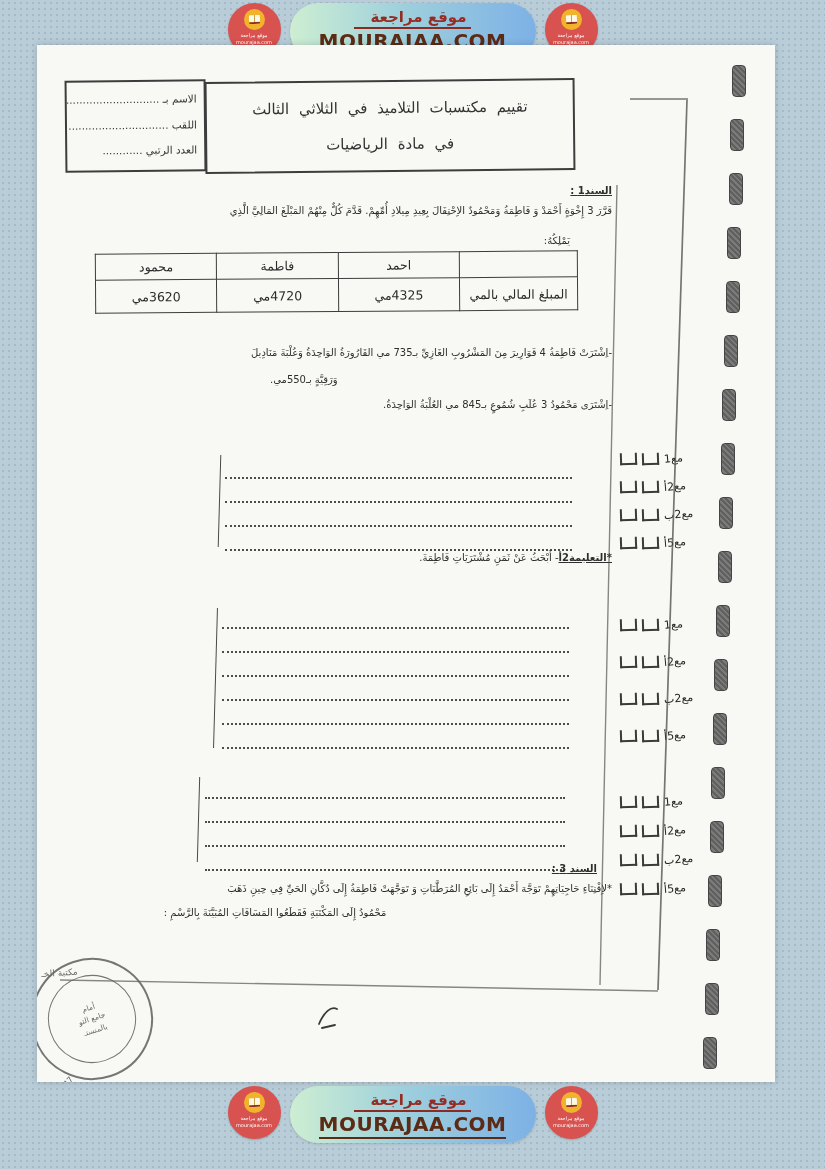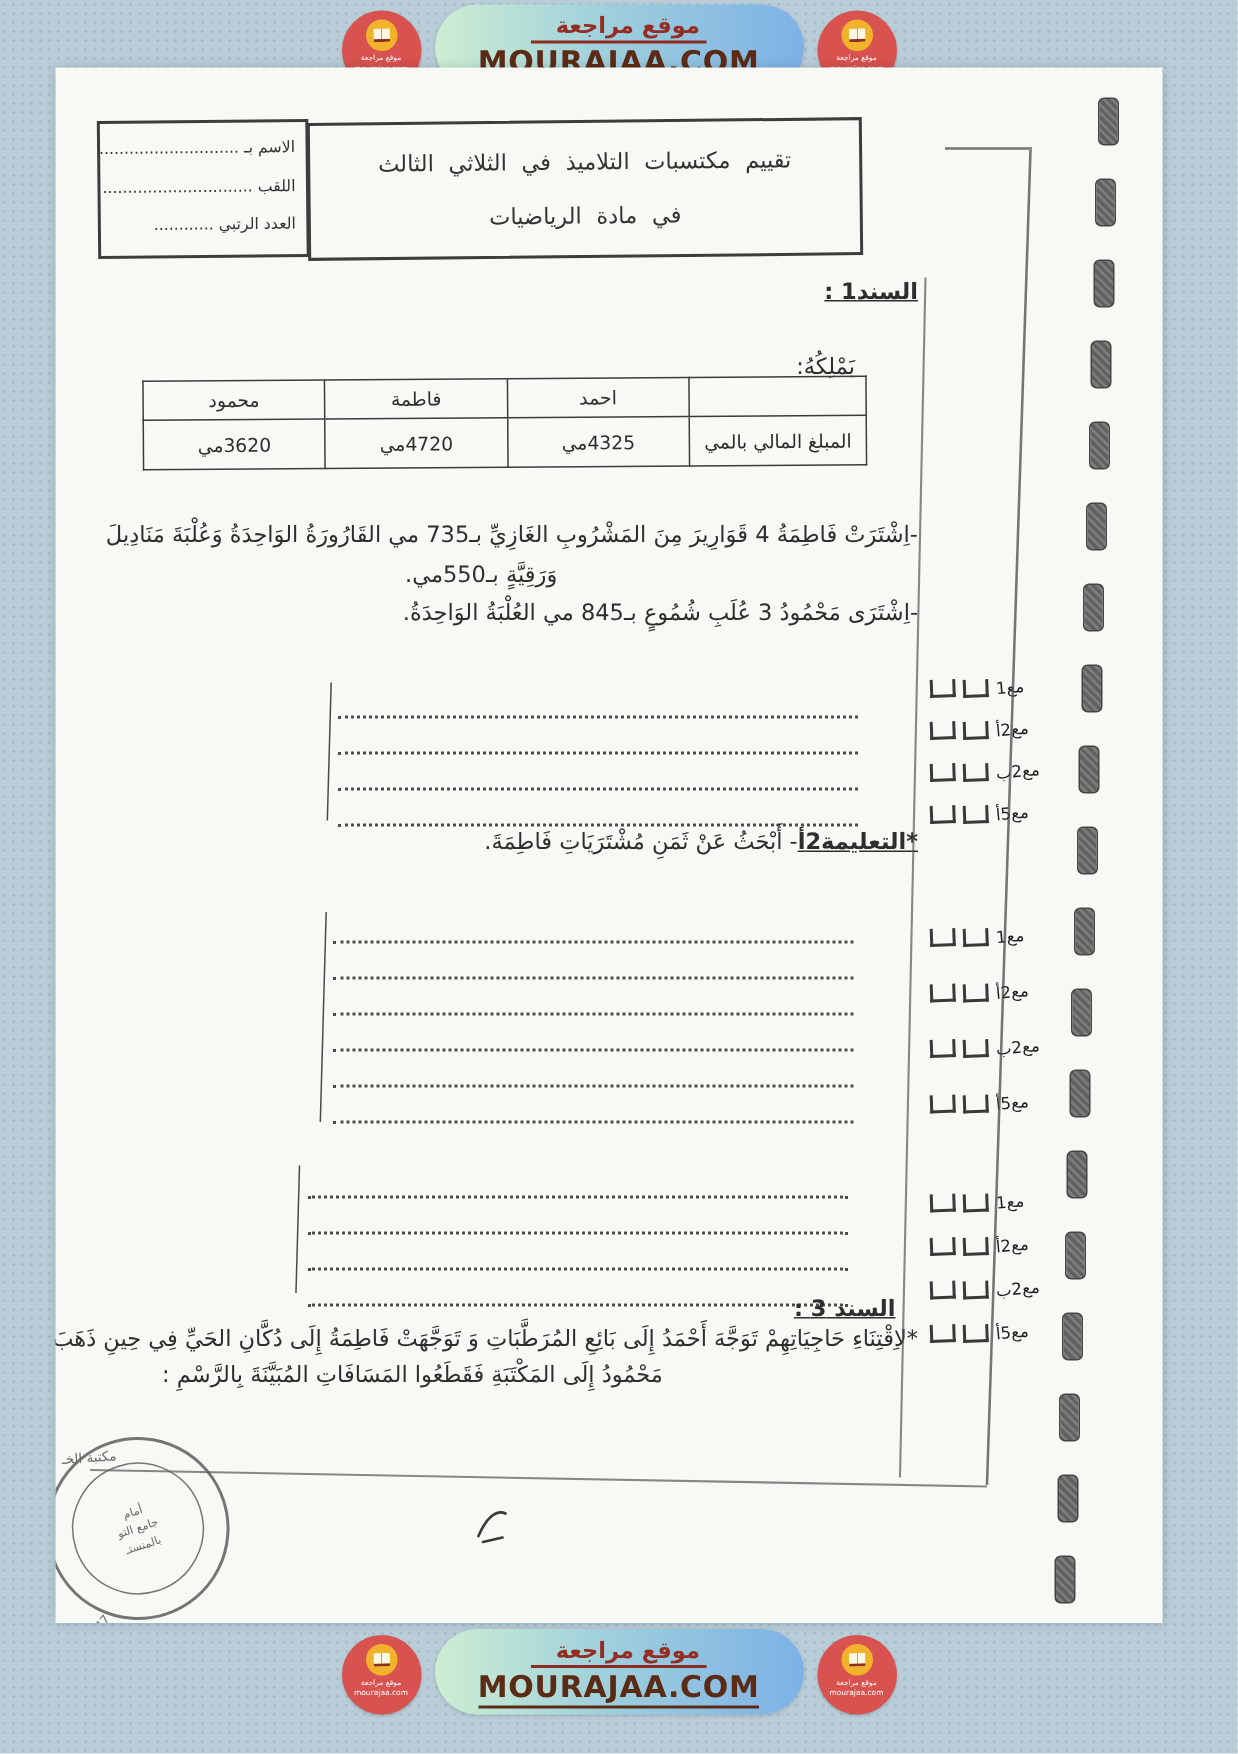--- a/index.html
+++ b/index.html
@@ -7,21 +7,21 @@
     width:825px;height:1169px;overflow:hidden;position:relative;
     background-color:#b9cdd8;
     background-image:radial-gradient(rgba(110,145,160,.30) .8px, transparent 1px);
     background-size:6px 6px;
     font-family:"DejaVu Sans", sans-serif;
   }
   .stage{position:absolute;inset:0;}
 
   
   .banner{position:absolute;left:50%;transform:translateX(-50%);
-    display:flex;align-items:flex-end;gap:9px;}
+    display:flex;align-items:flex-start;gap:9px;}
   .banner-top{top:3px;}
   .banner-bottom{top:1086px;}
   .pill{width:246px;height:57px;border-radius:29px;
     background:linear-gradient(90deg,#cdeed2,#9fd0dc 45%,#7db1e6);
     display:flex;flex-direction:column;align-items:center;justify-content:center;
     box-shadow:0 1px 3px rgba(0,0,0,.15);}
   .pill-ar{font-size:15px;font-weight:bold;color:#942e24;
     border-bottom:2px solid #8a2c22;padding:0 4px 1px 16px;direction:rtl;line-height:1.2;}
   .pill-domain{font-size:20px;font-weight:bold;color:#5c2b16;letter-spacing:.5px;
     border-bottom:2px solid #5c2b16;line-height:1.25;}
@@ -37,21 +37,21 @@
     color:#fff;font-size:5px;line-height:1.3;direction:rtl;}
 
   
   .scan{position:absolute;left:37px;top:45px;width:738px;height:1037px;
     background:#f8f8f4;box-shadow:0 0 7px rgba(0,0,0,.18);overflow:hidden;
     color:#2e2e2e;}
   .scan *{box-sizing:border-box;}
 
   .abs{position:absolute;}
   .ln{position:absolute;direction:rtl;text-align:right;white-space:nowrap;
-    font-size:15px;letter-spacing:.2px;}
+    font-size:10px;letter-spacing:.2px;}
   .u{text-decoration:underline;font-weight:bold;}
 
   
   .title-box{left:168px;top:35px;width:370px;height:92px;border:2px solid #3d3d3d;
     display:flex;flex-direction:column;justify-content:space-evenly;align-items:center;
     transform:rotate(-.6deg);}
   .title-line{font-size:15px;direction:rtl;word-spacing:5px;letter-spacing:1px;color:#333;}
   .info-box{left:28px;top:35px;width:141px;height:92px;border:2px solid #3d3d3d;
     padding:5px 7px;direction:rtl;font-size:10.5px;line-height:2.45;text-align:right;
     transform:rotate(-.6deg);color:#333;white-space:nowrap;overflow:hidden;}
@@ -134,20 +134,21 @@
     </div>
     <div class="abs info-box">
       <div>الاسم بـ .............................</div>
       <div>اللقب ..............................</div>
       <div>العدد الرتبي ............</div>
     </div>
 
     <div class="ln" style="top:140px;right:163px;">
       <span class="u">السند1 :</span>
     </div>
+    <div class="ln" style="top:160px;right:163px;">قَرَّرَ 3 إِخْوَةٍ أَحْمَدْ وَ فَاطِمَةُ وَمَحْمُودٌ الاِحْتِفَالَ بِعِيدِ مِيلادِ أُمِّهِمْ. قَدَّمَ كُلٌّ مِنْهُمْ المَبْلَغَ المَالِيَّ الَّذِي</div>
     <div class="ln" style="top:190px;right:205px;">يَمْلِكُهُ:</div>
 
     <table class="money">
       <tbody>
           <tr class="hd">
         <td class="rowlab"></td>
         <td>احمد</td>
         <td>فاطمة</td>
         <td>محمود</td>
       </tr>

